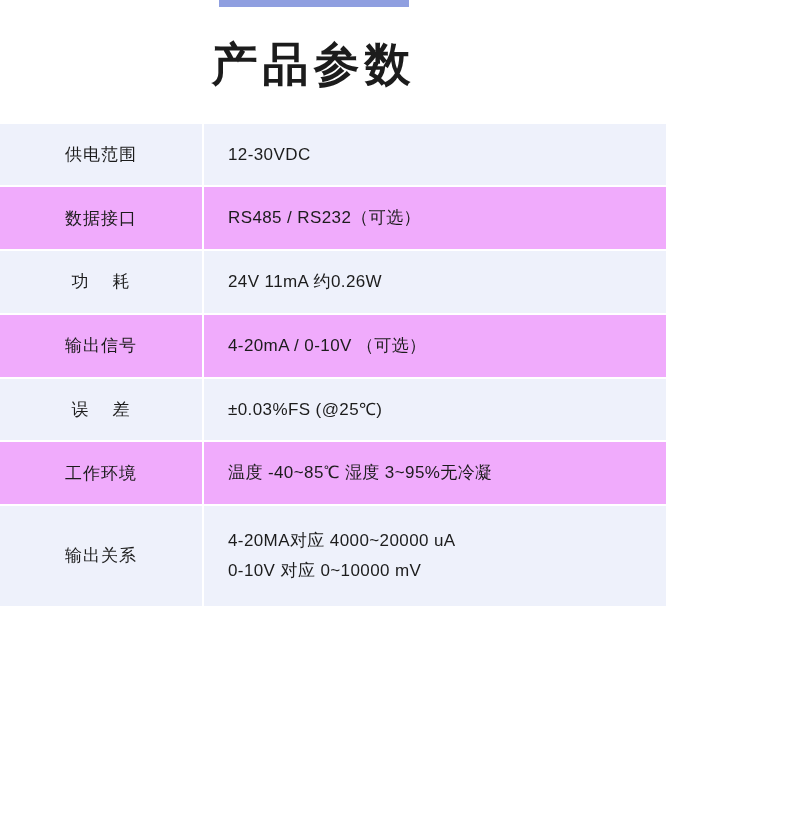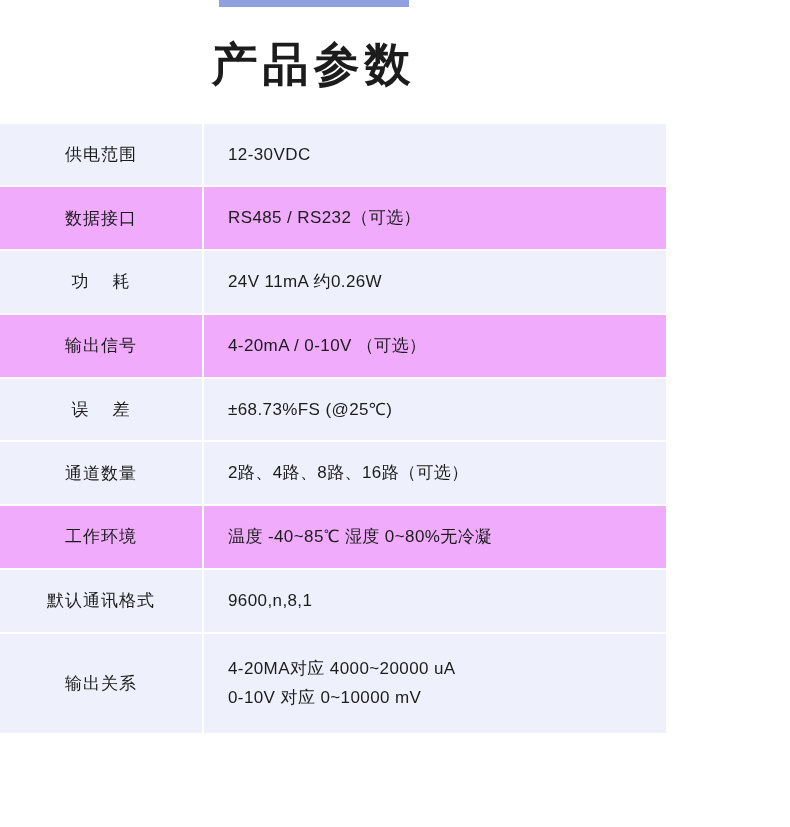--- a/index.html
+++ b/index.html
@@ -100,33 +100,25 @@
       <tr>
         <td class="cell-label">功    耗</td>
         <td class="cell-value">24V 11mA 约0.26W</td>
       </tr>
       <tr class="alt">
         <td class="cell-label">输出信号</td>
         <td class="cell-value">4-20mA / 0-10V （可选）</td>
       </tr>
       <tr>
         <td class="cell-label">误    差</td>
-        <td class="cell-value">±68.73%FS (@25℃)</td>
-      </tr>
-      <tr>
-        <td class="cell-label">通道数量</td>
-        <td class="cell-value">2路、4路、8路、16路（可选）</td>
+        <td class="cell-value">±0.03%FS (@25℃)</td>
       </tr>
       <tr class="alt">
         <td class="cell-label">工作环境</td>
-        <td class="cell-value">温度 -40~85℃   湿度 0~80%无冷凝</td>
-      </tr>
-      <tr>
-        <td class="cell-label">默认通讯格式</td>
-        <td class="cell-value">9600,n,8,1</td>
+        <td class="cell-value">温度 -40~85℃   湿度 3~95%无冷凝</td>
       </tr>
       <tr class="tall">
         <td class="cell-label">输出关系</td>
         <td class="cell-value">4-20MA对应 4000~20000 uA
 0-10V 对应 0~10000 mV</td>
       </tr>
 
     </tbody>
   </table>
 

